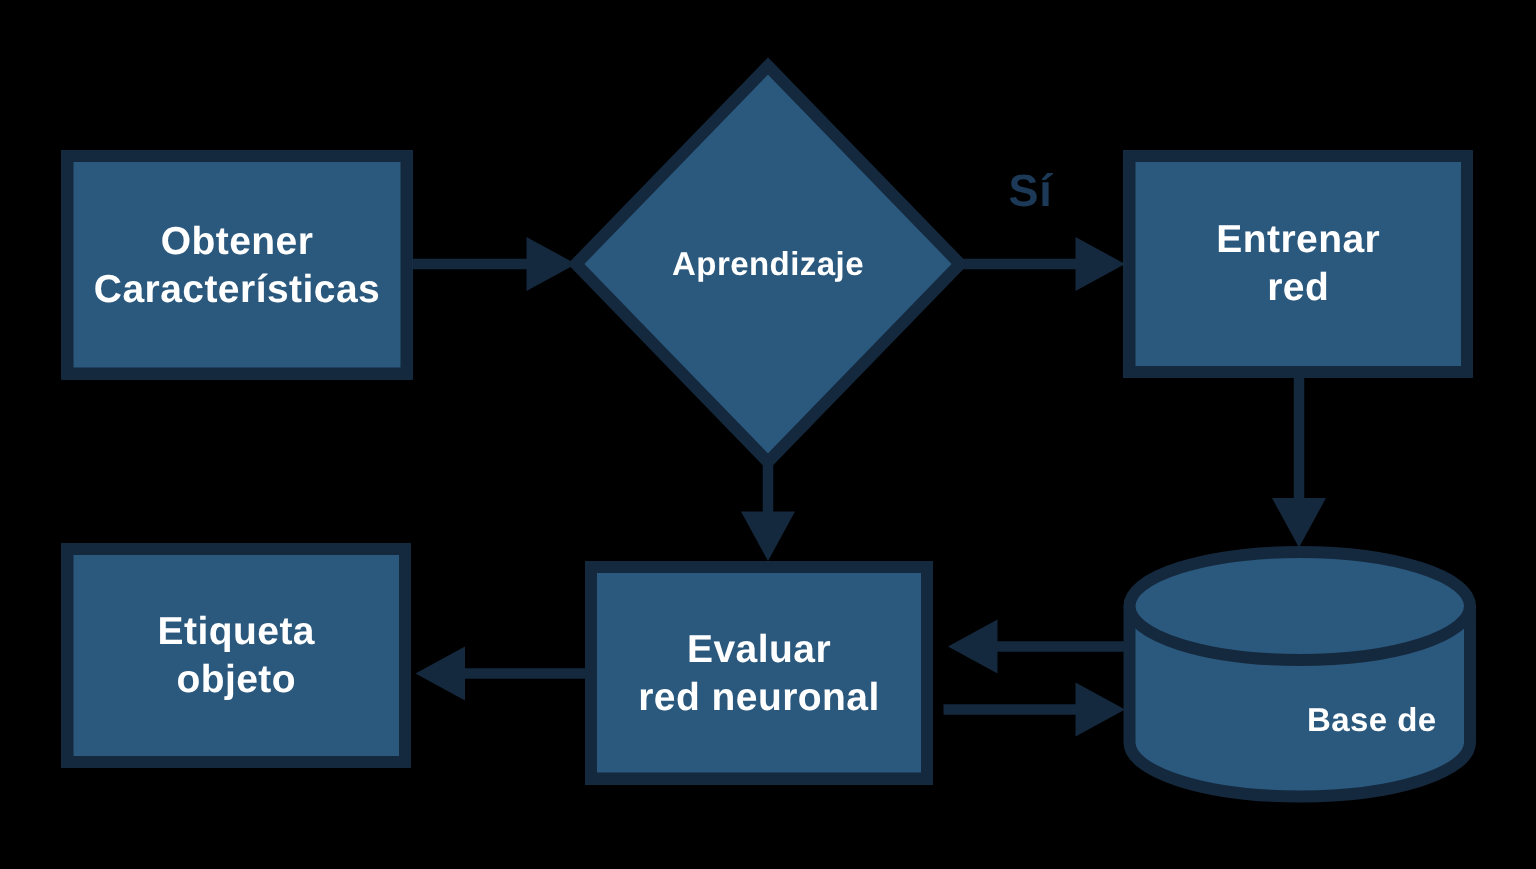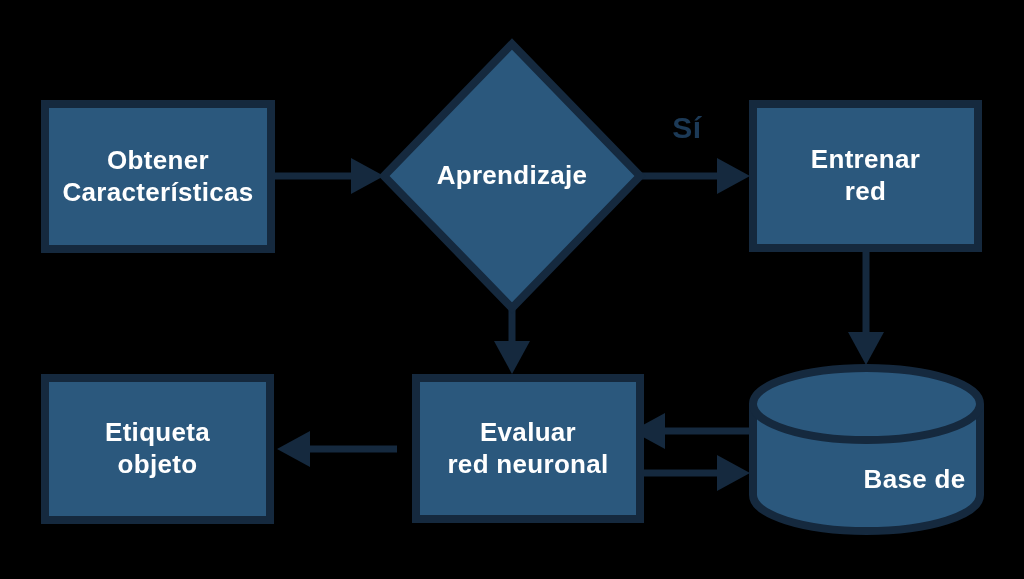--- a/index.html
+++ b/index.html
@@ -27,21 +27,21 @@
   .node-box{
     position:absolute;box-sizing:border-box;
     background:var(--node-fill);
     border:8px solid var(--node-stroke);
     display:flex;flex-direction:column;align-items:center;justify-content:center;
     color:var(--node-text);font-weight:bold;font-size:26px;line-height:1.22;
     text-align:center;letter-spacing:0.3px;
   }
   .node-label-overlay{
     position:absolute;display:flex;flex-direction:column;align-items:center;justify-content:center;
-    color:var(--node-text);font-weight:bold;font-size:26px;line-height:1.22;
+    color:var(--node-text);font-weight:bold;font-size:22px;line-height:1.22;
     text-align:center;letter-spacing:0.3px;
   }
   .branch-label{
     position:absolute;color:var(--branch-label);font-weight:bold;
     text-align:center;line-height:1.05;letter-spacing:0.5px;
   }
   .branch-yes{left:650px;top:112px;width:74px;font-size:30px;}
   .branch-no{left:523px;top:297px;width:80px;font-size:43px;}
 </style>
 </head>
@@ -101,26 +101,26 @@
 
   <div class="node-label-overlay" style="left:384px;top:146px;width:256px;height:60px;">
     <span>Aprendizaje</span>
   </div>
 
   <div class="node-box" style="left:749px;top:100px;width:233px;height:152px;">
     <span>Entrenar</span>
     <span>red</span>
   </div>
 
-  <div class="node-box" style="left:41px;top:374px;width:233px;height:150px;">
+  <div class="node-box" style="left:41px;top:362px;width:233px;height:150px;">
     <span>Etiqueta</span>
     <span>objeto</span>
   </div>
 
-  <div class="node-box" style="left:412px;top:374px;width:232px;height:149px;">
+  <div class="node-box" style="left:390px;top:374px;width:232px;height:149px;">
     <span>Evaluar</span>
     <span>red neuronal</span>
   </div>
 
   <div class="node-label-overlay" style="left:749px;top:432px;width:235px;height:96px;margin-left:48px;">
     <span>Base de</span>
   </div>
 
   <div class="branch-label branch-yes">Sí</div>
 

